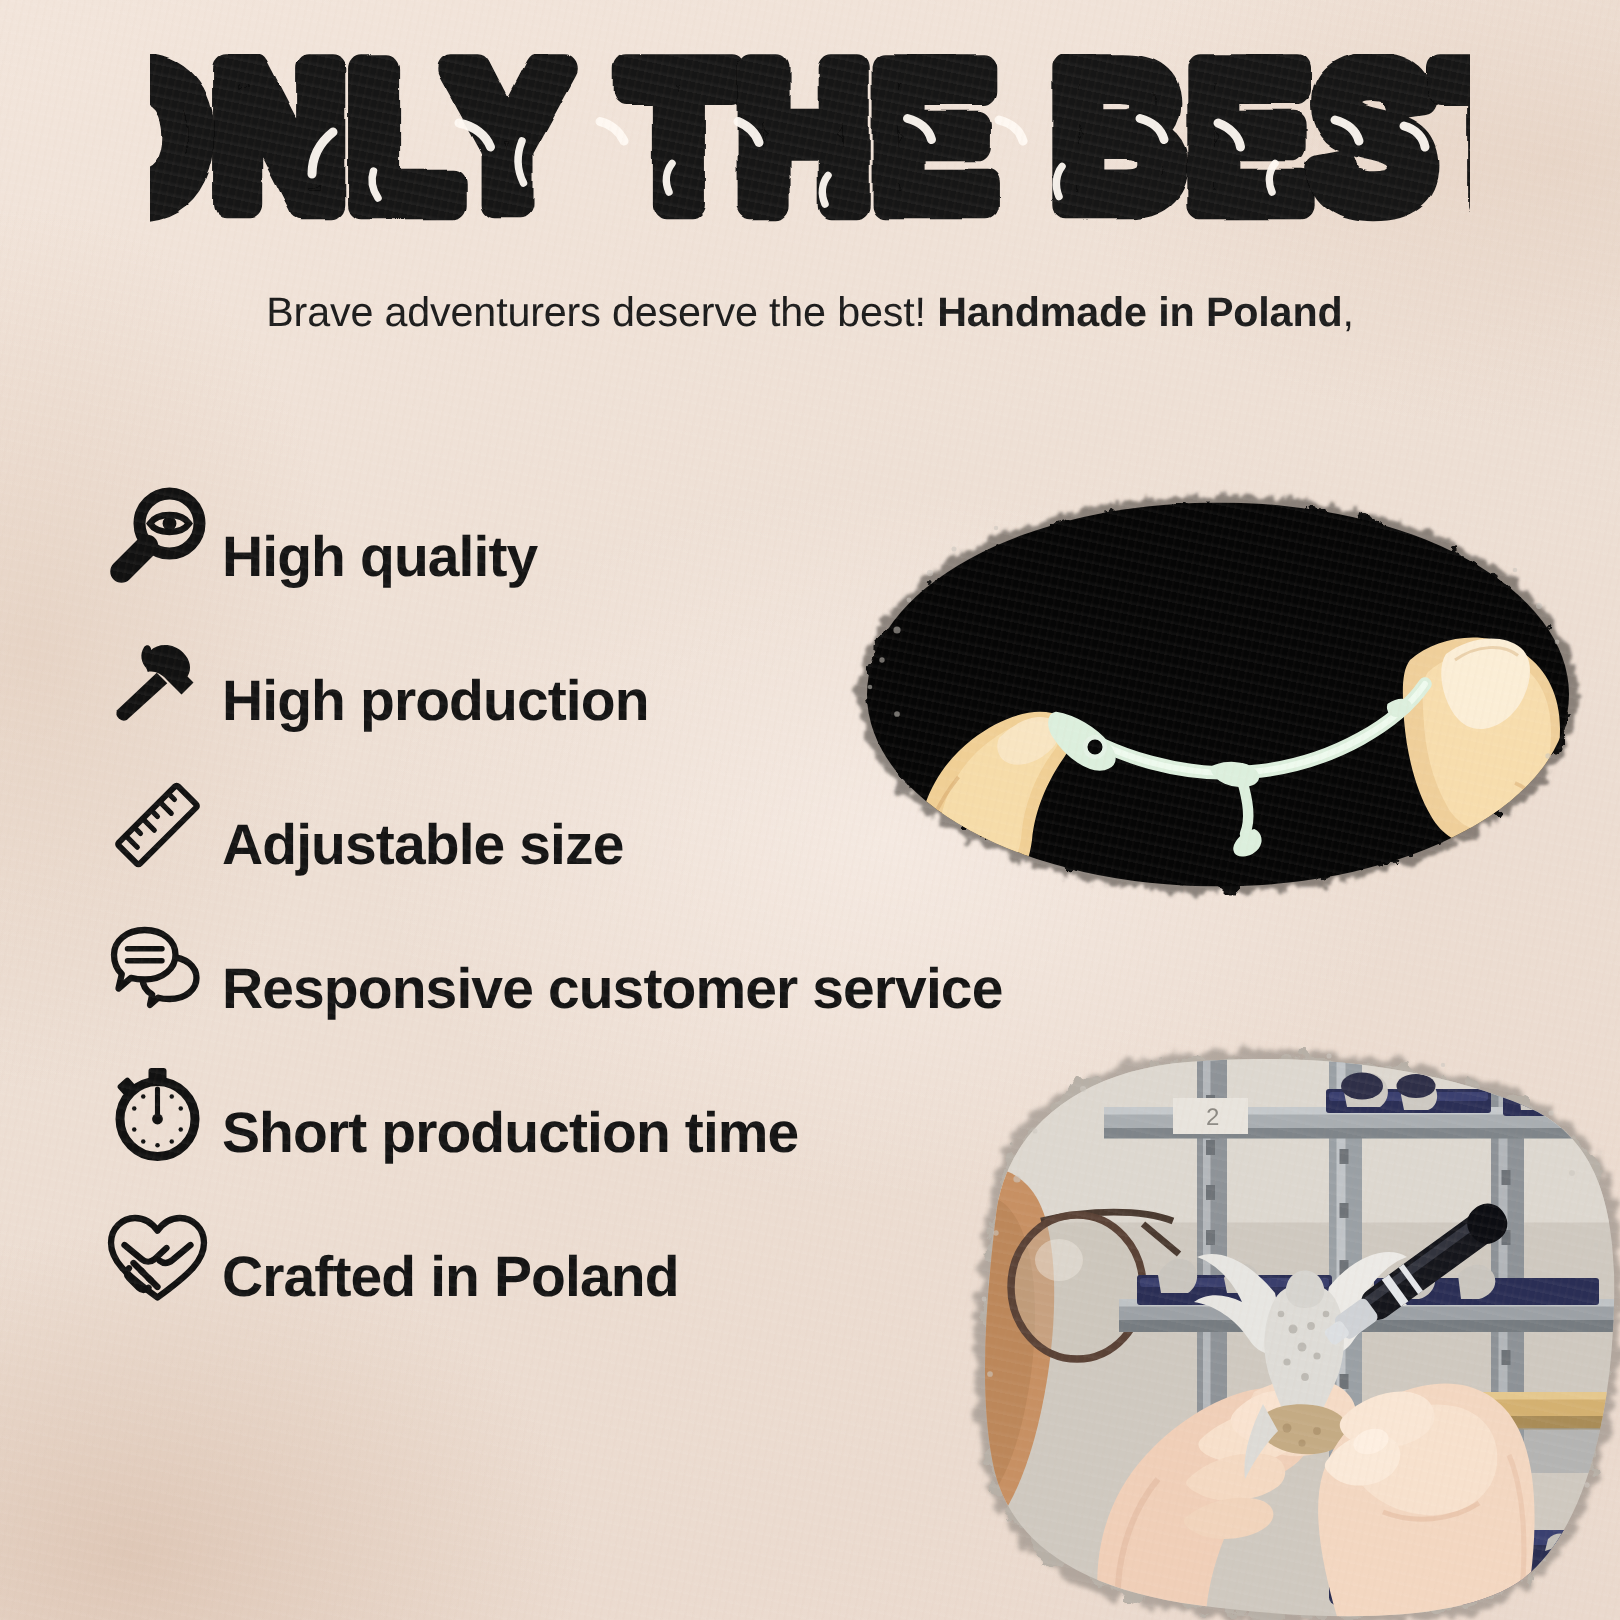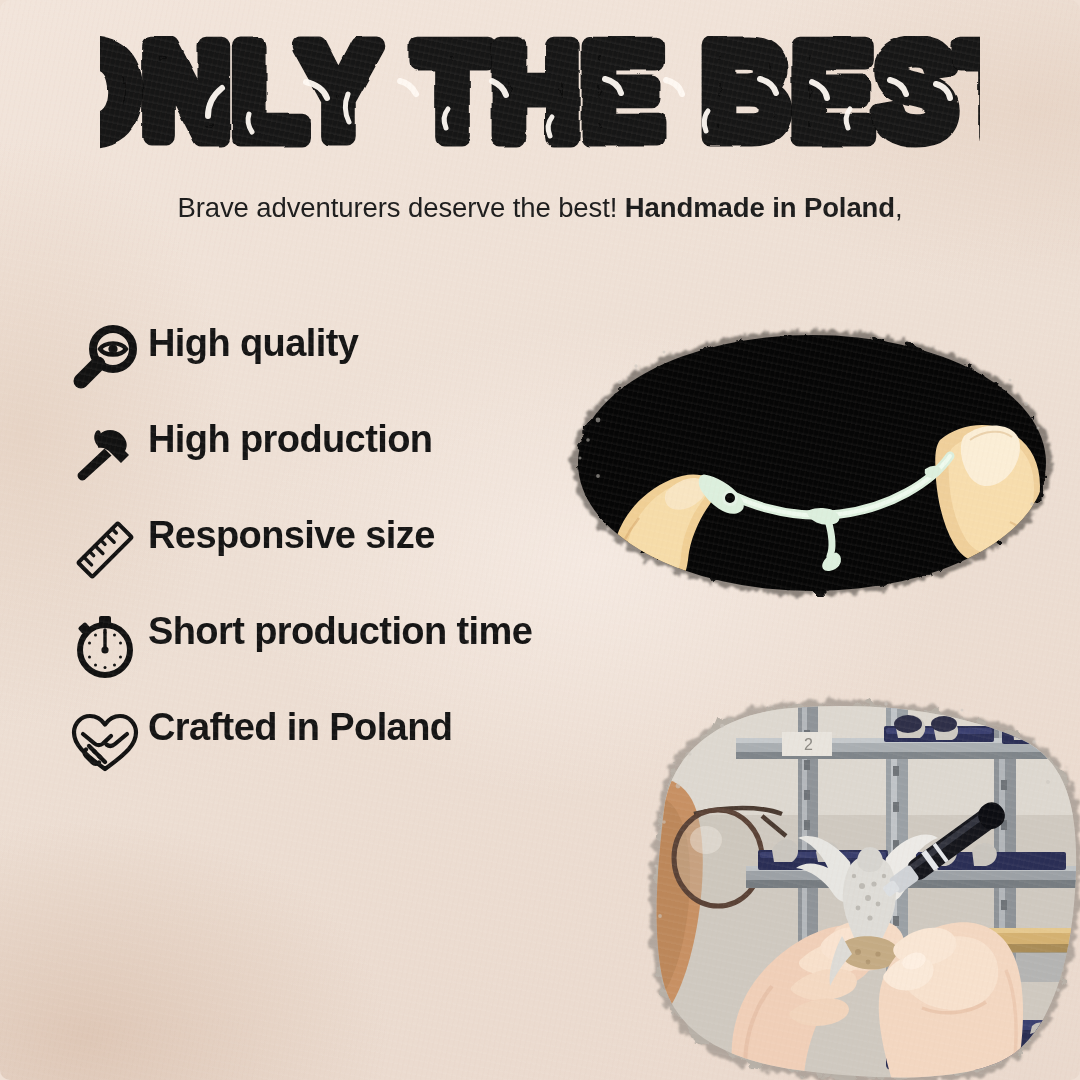--- a/index.html
+++ b/index.html
@@ -10,21 +10,20 @@
     background:#efe0d5;
   }
   #poster{
     position:relative;width:1080px;height:1080px;overflow:hidden;
     background:
       radial-gradient(ellipse 420px 300px at 8% 96%, rgba(206,174,151,.45) 0%, rgba(206,174,151,0) 72%),
       radial-gradient(ellipse 300px 420px at 2% 40%, rgba(211,181,158,.30) 0%, rgba(211,181,158,0) 70%),
       radial-gradient(ellipse 460px 260px at 96% 10%, rgba(214,184,162,.28) 0%, rgba(214,184,162,0) 70%),
       radial-gradient(ellipse 500px 340px at 55% 52%, rgba(247,237,230,.75) 0%, rgba(247,237,230,0) 70%),
       linear-gradient(160deg,#f2e5db 0%,#eddfd4 45%,#ead9cd 100%);
-    border-radius: 10px;
   }
   
   #grain{
     position:absolute;inset:0;pointer-events:none;opacity:.55;
     background-image:
       repeating-linear-gradient(102deg, rgba(198,166,143,.055) 0px, rgba(198,166,143,.055) 1px, rgba(0,0,0,0) 2px, rgba(0,0,0,0) 5px),
       repeating-linear-gradient(12deg, rgba(255,252,249,.07) 0px, rgba(255,252,249,.07) 1px, rgba(0,0,0,0) 3px, rgba(0,0,0,0) 7px);
   }
   
   #headline{
@@ -38,21 +37,21 @@
     text-align:center;color:#1c1c1c;
     font-size:27.5px;line-height:1.42;letter-spacing:-.1px;
     font-family:"Liberation Sans",sans-serif;
   }
   #subtitle b{font-weight:bold;}
   
   #features{
     position:absolute;left:62px;top:322px;width:720px;
   }
   .feature{
-    display:flex;align-items:flex-start;
+    display:flex;align-items:flex-end;
     height:72px;margin-bottom:24px;
   }
   .feature:last-child{margin-bottom:0;}
   .ficon{
     width:86px;min-width:86px;height:72px;
     display:flex;align-items:center;justify-content:center;
   }
   .ficon svg{display:block;}
   .flabel{
     font-size:38px;font-weight:bold;color:#141414;
@@ -156,23 +155,42 @@
               <path d="M16 26 L16 37"></path>
               <path d="M24 26 L24 32"></path>
               <path d="M32 26 L32 37"></path>
               <path d="M40 26 L40 32"></path>
               <path d="M48 26 L48 37"></path>
               <path d="M56 26 L56 32"></path>
             </g>
           </g>
         </svg>
       </span>
-      <span class="flabel">Responsive size</span>
+      <span class="flabel">Adjustable size</span>
     </div>
 
+    <div class="feature">
+      <span class="ficon">
+        <svg width="72" height="72" viewBox="0 0 72 72">
+          <g fill="none" stroke="#111" stroke-width="4.2" stroke-linejoin="round" stroke-linecap="round">
+
+            <path d="M44 28 C55 28 62 34.5 62 42 C62 49.5 55 56 44 56
+                     C41 56 38.5 55.7 36.5 55.1 L31 60 L32.5 53
+                     C28.5 50.8 26 46.7 26 42 C26 34.5 33 28 44 28 Z"></path>
+
+            <path d="M27.5 10 C40 10 48 17.5 48 26.5 C48 35.5 40 43 27.5 43
+                     C24 43 21 42.6 18.3 41.9 L10 49 L12.2 39.4
+                     C9 36.3 7 31.7 7 26.5 C7 17.5 15 10 27.5 10 Z" fill="#f1e3d9"></path>
+            <path d="M16 22.5 L39 22.5" stroke-width="3.6"></path>
+            <path d="M16 30.5 L39 30.5" stroke-width="3.6"></path>
+          </g>
+        </svg>
+      </span>
+      <span class="flabel">Responsive customer service</span>
+    </div>
 
     <div class="feature">
       <span class="ficon">
         <svg width="72" height="72" viewBox="0 0 72 72">
           <g fill="none" stroke="#111">
             <circle cx="36" cy="40" r="25" stroke-width="6"></circle>
             <path d="M36 40 L36 20" stroke-width="3.4" stroke-linecap="round"></path>
           </g>
           <circle cx="36" cy="40" r="3.6" fill="#111"></circle>
 

